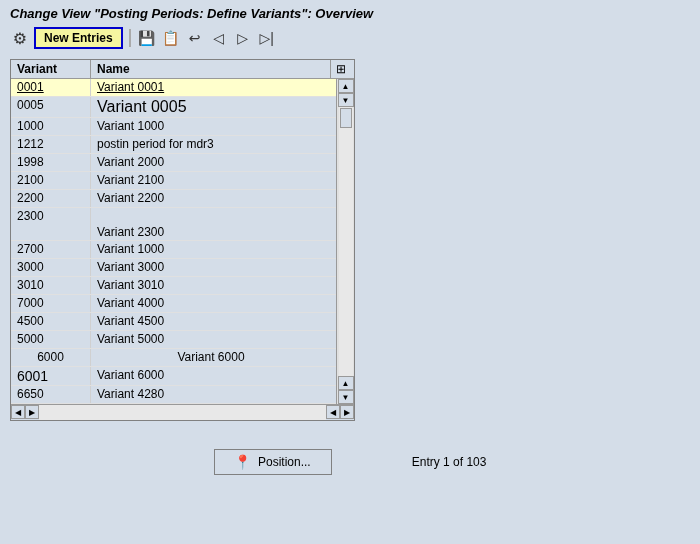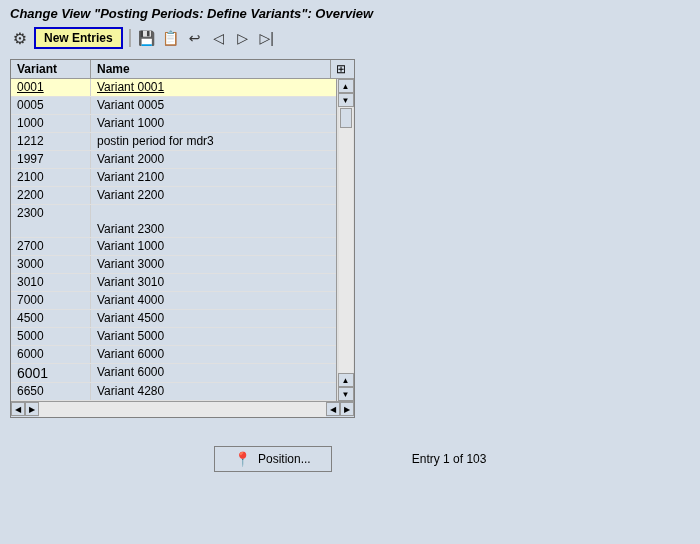--- a/index.html
+++ b/index.html
@@ -148,32 +148,32 @@
 
     <div style="display:flex;">
       <div class="data-area" style="width:324px;">
 
       <div style="display: flex; border-bottom: 1px solid rgb(224, 224, 224); min-height: 18px; background-color: rgb(255, 255, 204); text-decoration: underline;">
             <div style="width: 80px; padding: 1px 6px; font-size: 12px; border-right: 1px solid rgb(208, 208, 208); white-space: nowrap; overflow: hidden;">0001</div>
             <div style="width: 240px; padding: 1px 6px; font-size: 12px; white-space: nowrap; overflow: hidden;">Variant 0001</div>
           </div>
           <div style="display: flex; border-bottom: 1px solid rgb(224, 224, 224); min-height: 18px;">
             <div style="width: 80px; padding: 1px 6px; font-size: 12px; border-right: 1px solid rgb(208, 208, 208); white-space: nowrap; overflow: hidden;">0005</div>
-            <div style="width: 240px; padding: 1px 6px; font-size: 12px; white-space: nowrap; overflow: hidden;">Variant 0005</div>
+            <div style="width: 240px; padding: 1px 6px; font-size: 16px; white-space: nowrap; overflow: hidden;">Variant 0005</div>
           </div>
           <div style="display: flex; border-bottom: 1px solid rgb(224, 224, 224); min-height: 18px;">
             <div style="width: 80px; padding: 1px 6px; font-size: 12px; border-right: 1px solid rgb(208, 208, 208); white-space: nowrap; overflow: hidden;">1000</div>
             <div style="width: 240px; padding: 1px 6px; font-size: 12px; white-space: nowrap; overflow: hidden;">Variant 1000</div>
           </div>
           <div style="display: flex; border-bottom: 1px solid rgb(224, 224, 224); min-height: 18px;">
             <div style="width: 80px; padding: 1px 6px; font-size: 12px; border-right: 1px solid rgb(208, 208, 208); white-space: nowrap; overflow: hidden;">1212</div>
             <div style="width: 240px; padding: 1px 6px; font-size: 12px; white-space: nowrap; overflow: hidden;">postin period for mdr3</div>
           </div>
           <div style="display: flex; border-bottom: 1px solid rgb(224, 224, 224); min-height: 18px;">
-            <div style="width: 80px; padding: 1px 6px; font-size: 12px; border-right: 1px solid rgb(208, 208, 208); white-space: nowrap; overflow: hidden;">1997</div>
+            <div style="width: 80px; padding: 1px 6px; font-size: 12px; border-right: 1px solid rgb(208, 208, 208); white-space: nowrap; overflow: hidden;">1998</div>
             <div style="width: 240px; padding: 1px 6px; font-size: 12px; white-space: nowrap; overflow: hidden;">Variant 2000</div>
           </div>
           <div style="display: flex; border-bottom: 1px solid rgb(224, 224, 224); min-height: 18px;">
             <div style="width: 80px; padding: 1px 6px; font-size: 12px; border-right: 1px solid rgb(208, 208, 208); white-space: nowrap; overflow: hidden;">2100</div>
             <div style="width: 240px; padding: 1px 6px; font-size: 12px; white-space: nowrap; overflow: hidden;">Variant 2100</div>
           </div>
           <div style="display: flex; border-bottom: 1px solid rgb(224, 224, 224); min-height: 18px;">
             <div style="width: 80px; padding: 1px 6px; font-size: 12px; border-right: 1px solid rgb(208, 208, 208); white-space: nowrap; overflow: hidden;">2200</div>
             <div style="width: 240px; padding: 1px 6px; font-size: 12px; white-space: nowrap; overflow: hidden;">Variant 2200</div>
           </div>
@@ -198,21 +198,21 @@
             <div style="width: 240px; padding: 1px 6px; font-size: 12px; white-space: nowrap; overflow: hidden;">Variant 4000</div>
           </div>
           <div style="display: flex; border-bottom: 1px solid rgb(224, 224, 224); min-height: 18px;">
             <div style="width: 80px; padding: 1px 6px; font-size: 12px; border-right: 1px solid rgb(208, 208, 208); white-space: nowrap; overflow: hidden;">4500</div>
             <div style="width: 240px; padding: 1px 6px; font-size: 12px; white-space: nowrap; overflow: hidden;">Variant 4500</div>
           </div>
           <div style="display: flex; border-bottom: 1px solid rgb(224, 224, 224); min-height: 18px;">
             <div style="width: 80px; padding: 1px 6px; font-size: 12px; border-right: 1px solid rgb(208, 208, 208); white-space: nowrap; overflow: hidden;">5000</div>
             <div style="width: 240px; padding: 1px 6px; font-size: 12px; white-space: nowrap; overflow: hidden;">Variant 5000</div>
           </div>
-          <div style="display: flex; border-bottom: 1px solid rgb(224, 224, 224); min-height: 18px;">
+          <div style="display: flex; border-bottom: 1px solid rgb(224, 224, 224); min-height: 18px; text-align: center;">
             <div style="width: 80px; padding: 1px 6px; font-size: 12px; border-right: 1px solid rgb(208, 208, 208); white-space: nowrap; overflow: hidden;">6000</div>
             <div style="width: 240px; padding: 1px 6px; font-size: 12px; white-space: nowrap; overflow: hidden;">Variant 6000</div>
           </div>
           <div style="display: flex; border-bottom: 1px solid rgb(224, 224, 224); min-height: 18px;">
             <div style="width: 80px; padding: 1px 6px; font-size: 14px; border-right: 1px solid rgb(208, 208, 208); white-space: nowrap; overflow: hidden;">6001</div>
             <div style="width: 240px; padding: 1px 6px; font-size: 12px; white-space: nowrap; overflow: hidden;">Variant 6000</div>
           </div>
           <div style="display: flex; border-bottom: 1px solid rgb(224, 224, 224); min-height: 18px;">
             <div style="width: 80px; padding: 1px 6px; font-size: 12px; border-right: 1px solid rgb(208, 208, 208); white-space: nowrap; overflow: hidden;">6650</div>
             <div style="width: 240px; padding: 1px 6px; font-size: 12px; white-space: nowrap; overflow: hidden;">Variant 4280</div>

